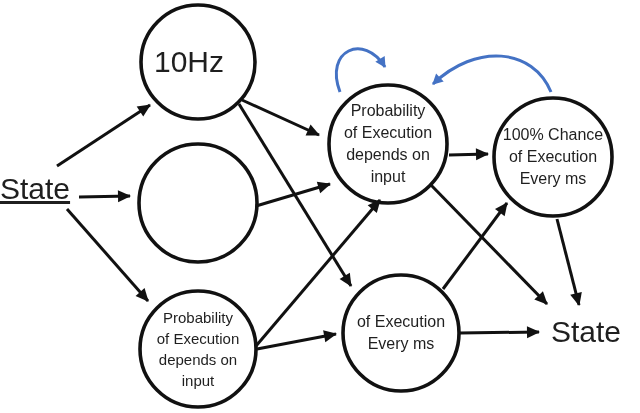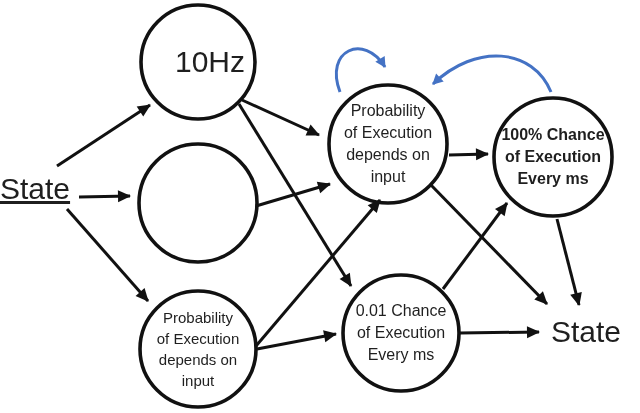--- a/index.html
+++ b/index.html
@@ -74,42 +74,41 @@
     <line class="edge" x1="557" y1="219" x2="579" y2="305" marker-end="url(#ah)"></line>
 
     <path class="recurrent" d="M 340,92 C 324,50 364,33 385,67" stroke="#4472c4" marker-end="url(#ahb)"></path>
     <path class="recurrent" d="M 551,92 C 533,48 476,43 433,84" stroke="#4472c4" marker-end="url(#ahb)"></path>
   </svg>
 
   <div class="side-label" style="left:0px; top:171px; width:70px; height:36px;text-decoration:underline;">State</div>
 
   <div class="side-label" style="left:551px; top:311px; width:89px; height:42px;">State</div>
 
-  <div class="node-label big" style="left:153px; top:5px; width:114px; height:114px;">10Hz</div>
+  <div class="node-label big" style="left:132px; top:5px; width:114px; height:114px;">10Hz</div>
 
 
   <div class="node-label smaller" style="left:140px; top:291px; width:116px; height:116px;">
       <div>Probability</div>
       <div>of Execution</div>
       <div>depends on</div>
       <div>input</div>
     </div>
 
   <div class="node-label small" style="left:329px; top:85px; width:118px; height:118px;">
       <div>Probability</div>
       <div>of Execution</div>
       <div>depends on</div>
       <div>input</div>
     </div>
 
   <div class="node-label small" style="left:343px; top:275px; width:116px; height:116px;">
-      <div>0.01 Chance</div>
       <div>of Execution</div>
       <div>Every ms</div>
     </div>
 
-  <div class="node-label small" style="left:494px; top:98px; width:118px; height:118px;font-weight:bold;">
+  <div class="node-label small" style="left:494px; top:98px; width:118px; height:118px;">
       <div>100% Chance</div>
       <div>of Execution</div>
       <div>Every ms</div>
     </div>
 
 </div>
 
 </body></html>

